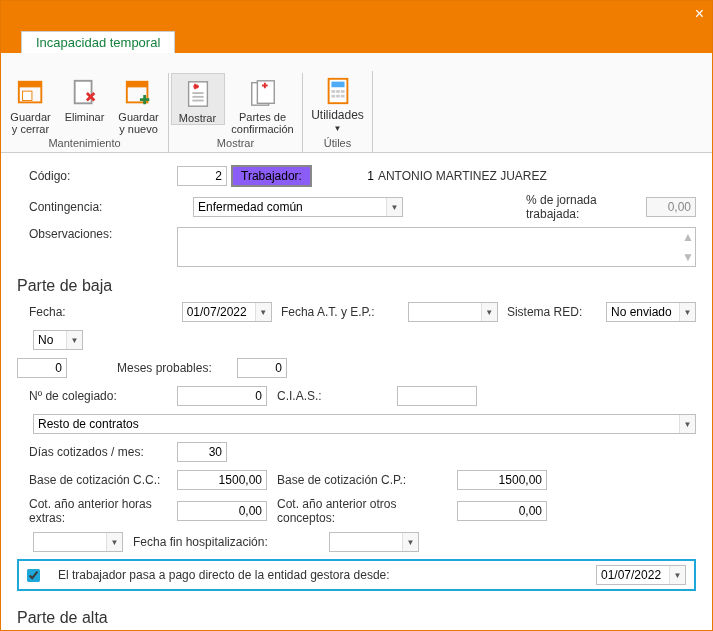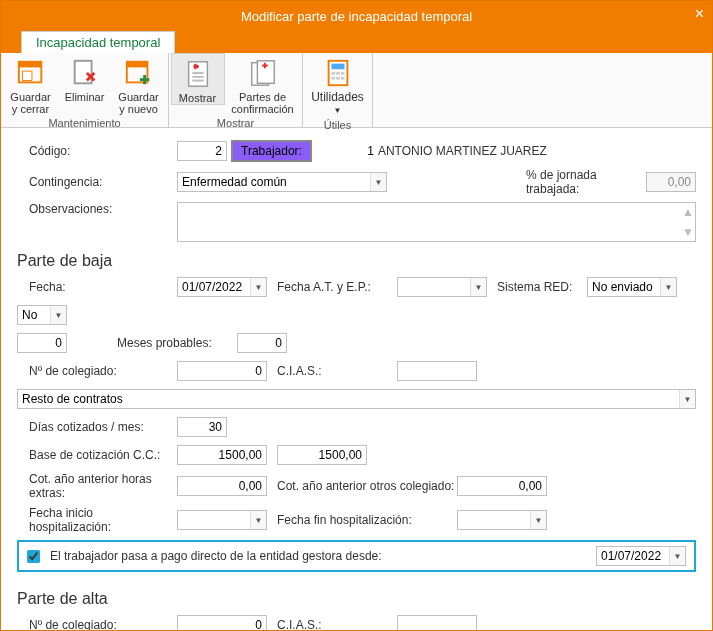--- a/index.html
+++ b/index.html
@@ -5,63 +5,62 @@
 * { box-sizing: border-box; font-family: "Segoe UI", Tahoma, sans-serif; font-size: 12px; }
 body { margin: 0; background: #fff; width: 713px; height: 631px; border: 1px solid #e67700; overflow: hidden; }
 
 .titlebar { background: #f07d00; color: #fff; height: 30px; display: flex; align-items: center; justify-content: center; position: relative; }
 .titlebar .title { font-size: 13px; }
 .titlebar .close { position: absolute; right: 8px; top: 4px; font-size: 16px; cursor: pointer; }
 
 .tabstrip { background: #f07d00; height: 22px; display: flex; padding-left: 20px; }
 .tab { background: #fff; border: 1px solid #ccc; border-bottom: none; padding: 3px 14px; font-size: 13px; color: #15803d; }
 
-.ribbon { display: flex; border-bottom: 1px solid #ccc; background: #fafafa; height: 75px; }
+.ribbon { display: flex; border-bottom: 1px solid #ccc; background: #fafafa; height: 100px; align-items: flex-end; }
 .ribbon-group { border-right: 1px solid #ccc; display: flex; flex-direction: column; align-items: center; }
 .ribbon-group .btns { display: flex; flex: 1; align-items: flex-start; }
 .ribbon-group .glabel { font-size: 11px; color: #555; padding: 2px 0 3px; text-align: center; }
 .ribbon-btn { display: flex; flex-direction: column; align-items: center; padding: 4px 8px 0; cursor: pointer; width: 54px; }
 .ribbon-btn.active { background: #e9e9e9; border: 1px solid #cfcfcf; }
 .ribbon-btn .icon { width: 32px; height: 32px; display: flex; align-items: center; justify-content: center; margin-bottom: 2px; }
 .ribbon-btn .icon svg { width: 30px; height: 30px; }
 .ribbon-btn .lbl { font-size: 11px; text-align: center; line-height: 12px; color: #333; }
 
 .form { padding: 12px 16px 0; color: #333; }
 .row { display: flex; align-items: center; margin-bottom: 6px; min-height: 22px; }
 .row .lbl { width: 160px; font-size: 12px; }
 .row.indent .lbl { width: 148px; margin-left: 12px; }
 .section-title { font-size: 16px; margin: 10px 0 6px; }
 
 input[type=text] { height: 20px; border: 1px solid #bfbfbf; padding: 0 4px; font-size: 12px; }
 input.num { text-align: right; }
-.combo { display: inline-flex; height: 20px; border: 1px solid #bfbfbf; background: #ec4899; }
+.combo { display: inline-flex; height: 20px; border: 1px solid #bfbfbf; background: #ec4899; margin-left: 16px; }
 .combo input { border: none; height: 18px; padding: 0 4px; }
 .combo .arrow { width: 16px; display: flex; align-items: center; justify-content: center; background: #f7f7f7; border-left: 1px solid #e0e0e0; font-size: 8px; color: #555; cursor: pointer; }
 
 .worker-btn { border: 2px solid #888; height: 22px; padding: 0 8px; margin: 0 4px; background: #8b5cf6; cursor: pointer; font-size: 12px; }
 .small-gap { width: 10px; display: inline-block; }
 .readonly { background: #f7f7f7; color: #888; }
 
 .obs-box { flex: 1; height: 40px; border: 1px solid #bfbfbf; position: relative; background: #fff; }
 .obs-box .scroll { position: absolute; right: 2px; top: 2px; bottom: 2px; width: 10px; display: flex; flex-direction: column; justify-content: space-between; align-items: center; color: #bbb; font-size: 8px; }
 
-.highlight-box { border: 2px solid #1ea8d9; padding: 4px 8px; display: flex; align-items: center; gap: 6px; margin-top: 4px; }
+.highlight-box { border: 2px solid #1ea8d9; padding: 4px 8px; display: flex; align-items: center; gap: 14px; margin-top: 4px; }
 input[type=checkbox] { width: 13px; height: 13px; margin: 0 4px 0 0; accent-color: #1ea8d9; }
 
 .mid-lbl { width: 150px; font-size: 12px; }
 .mid-lbl.w120 { width: 120px; }
 .mid-lbl.w180 { width: 180px; }
 .mid-lbl.w90 { width: 90px; }
 
 </style>
 </head>
 <body>
 
 <div class="titlebar">
-  <span class="title">Modificar parte de incapacidad temporal</span>
   <span class="close">×</span>
 </div>
 
 <div class="tabstrip">
   <div class="tab">Incapacidad temporal</div>
 </div>
 
 <div class="ribbon">
   <div class="ribbon-group" style="width:168px">
     <div class="btns">
@@ -234,33 +233,33 @@
 
   <div class="row indent">
     <span class="lbl">Días cotizados / mes:</span>
     <input type="text" class="num" style="width: 50px;" value="30">
   </div>
 
   <div class="row indent">
     <span class="lbl">Base de cotización C.C.:</span>
     <input type="text" class="num" style="width: 90px;" value="1500,00">
     <span class="small-gap"></span>
+    <span class="mid-lbl w180">Base de cotización C.P.:</span>
     <input type="text" class="num" style="width: 90px;" value="1500,00">
   </div>
 
   <div class="row indent">
     <span class="lbl">Cot. año anterior horas extras:</span>
     <input type="text" class="num" style="width: 90px;" value="0,00">
     <span class="small-gap"></span>
-    <span class="mid-lbl w180">Cot. año anterior otros colegiado:</span>
+    <span class="mid-lbl w180">Cot. año anterior otros conceptos:</span>
     <input type="text" class="num" style="width: 90px;" value="0,00">
   </div>
 
   <div class="row indent">
-    <span class="lbl">Fecha inicio hospitalización:</span>
     <div class="combo" style="width:90px">
         <input style="width: 72px;" value="">
         <span class="arrow">▼</span>
       </div>
     <span class="small-gap"></span>
     <span class="mid-lbl w180">Fecha fin hospitalización:</span>
     <div class="combo" style="width:90px">
         <input style="width: 72px;" value="">
         <span class="arrow">▼</span>
       </div>

